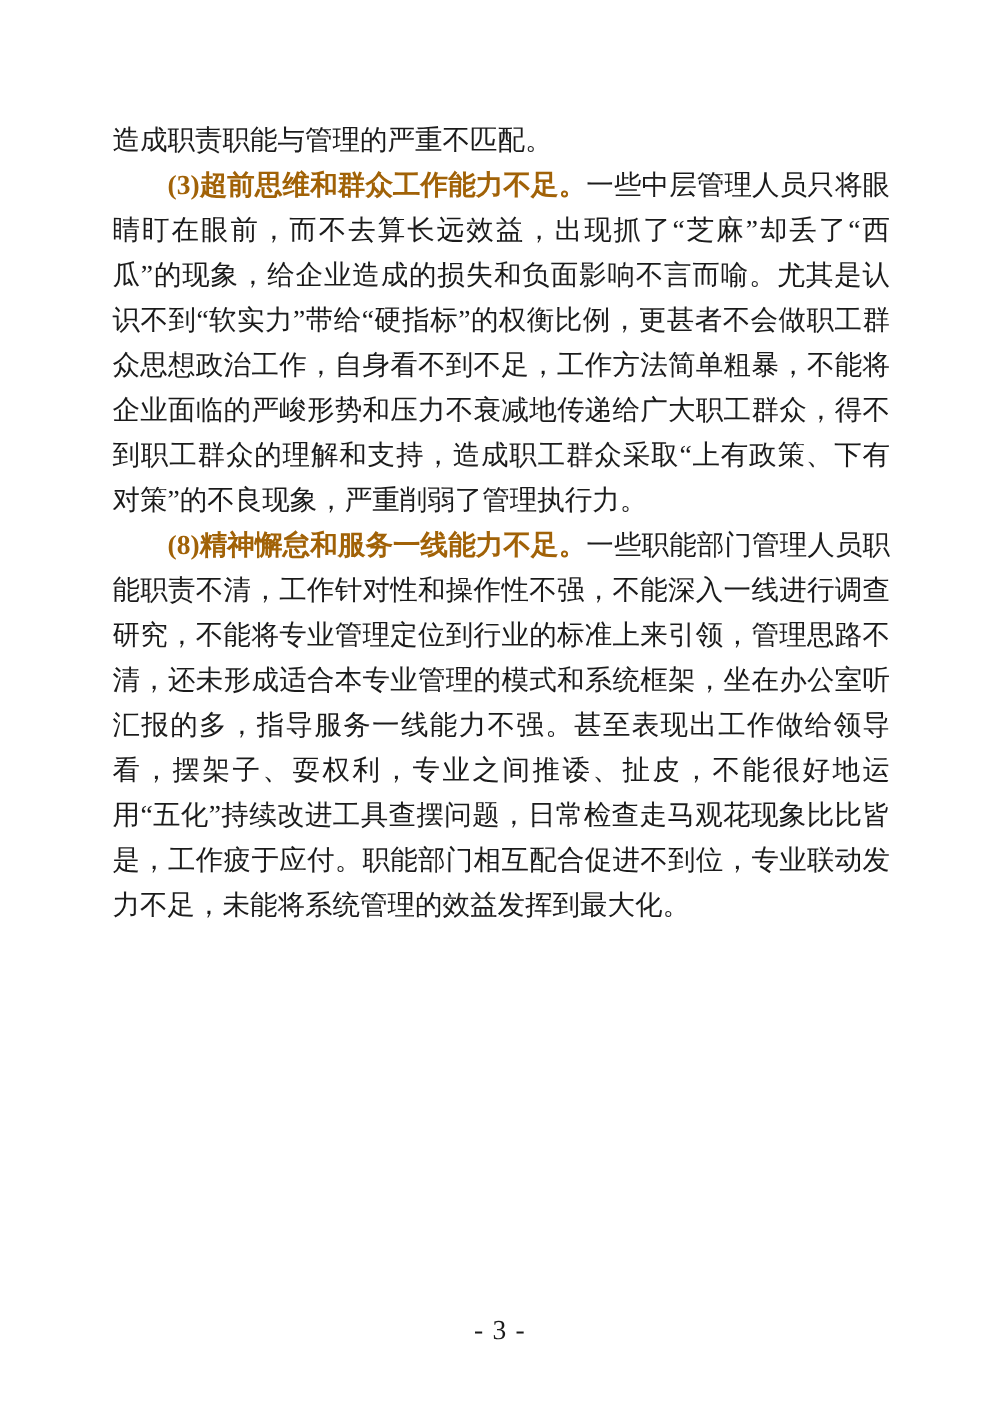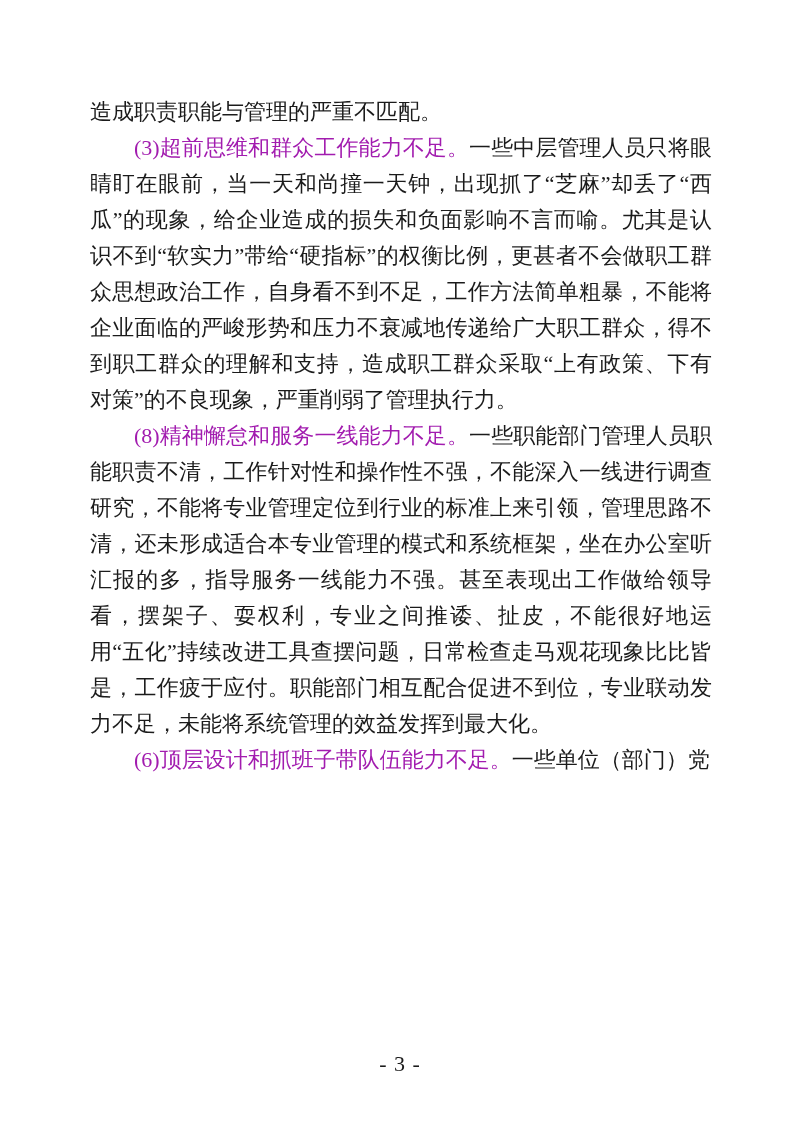--- a/index.html
+++ b/index.html
@@ -31,45 +31,44 @@
   }
   .para {
     margin: 0;
     padding: 0;
     text-indent: 0;
   }
   .para.indent {
     text-indent: 2em;
   }
   .para-heading {
-    font-weight: 400;
-    color: #a21caf;
+    font-weight: 700;
+    color: #a16207;
   }
   .footer {
     position: absolute;
     left: 0;
     top: 1051px;
     width: 800px;
     text-align: center;
     font-size: 22px;
     color: #1b1b1b;
     letter-spacing: 1px;
   }
 </style>
 </head>
 <body>
 
 <div class="page">
   <div class="text-block">
 
     <p class="para"><span>造成职责职能与管理的严重不匹配。</span></p>
 
-    <p class="para indent"><b class="para-heading">(3)超前思维和群众工作能力不足。</b><span>一些中层管理人员只将眼睛盯在眼前，当一天和尚撞一天钟，出现抓了“芝麻”却丢了“西瓜”的现象，给企业造成的损失和负面影响不言而喻。尤其是认识不到“软实力”带给“硬指标”的权衡比例，更甚者不会做职工群众思想政治工作，自身看不到不足，工作方法简单粗暴，不能将企业面临的严峻形势和压力不衰减地传递给广大职工群众，得不到职工群众的理解和支持，造成职工群众采取“上有政策、下有对策”的不良现象，严重削弱了管理执行力。</span></p>
+    <p class="para indent"><b class="para-heading">(3)超前思维和群众工作能力不足。</b><span>一些中层管理人员只将眼睛盯在眼前，而不去算长远效益，出现抓了“芝麻”却丢了“西瓜”的现象，给企业造成的损失和负面影响不言而喻。尤其是认识不到“软实力”带给“硬指标”的权衡比例，更甚者不会做职工群众思想政治工作，自身看不到不足，工作方法简单粗暴，不能将企业面临的严峻形势和压力不衰减地传递给广大职工群众，得不到职工群众的理解和支持，造成职工群众采取“上有政策、下有对策”的不良现象，严重削弱了管理执行力。</span></p>
 
     <p class="para indent"><b class="para-heading">(8)精神懈怠和服务一线能力不足。</b><span>一些职能部门管理人员职能职责不清，工作针对性和操作性不强，不能深入一线进行调查研究，不能将专业管理定位到行业的标准上来引领，管理思路不清，还未形成适合本专业管理的模式和系统框架，坐在办公室听汇报的多，指导服务一线能力不强。甚至表现出工作做给领导看，摆架子、耍权利，专业之间推诿、扯皮，不能很好地运用“五化”持续改进工具查摆问题，日常检查走马观花现象比比皆是，工作疲于应付。职能部门相互配合促进不到位，专业联动发力不足，未能将系统管理的效益发挥到最大化。</span></p>
 
 
-    <p class="para indent"><b class="para-heading">(6)顶层设计和抓班子带队伍能力不足。</b><span>一些单位（部门）党</span></p>
 
   </div>
 
   <div class="footer">- 3 -</div>
 </div>
 
 </body></html>

